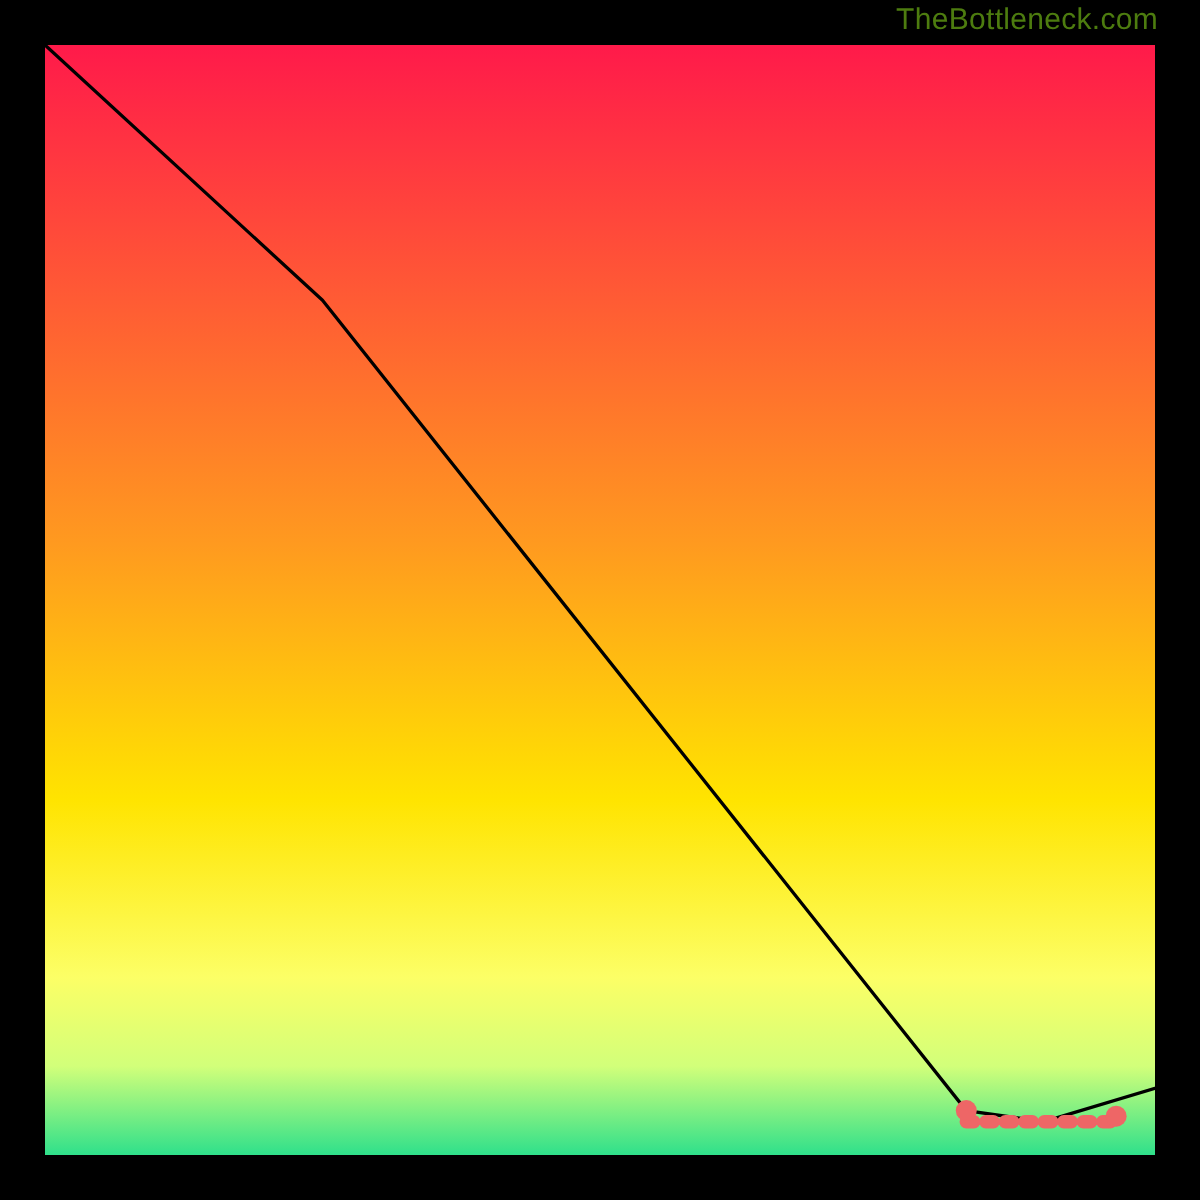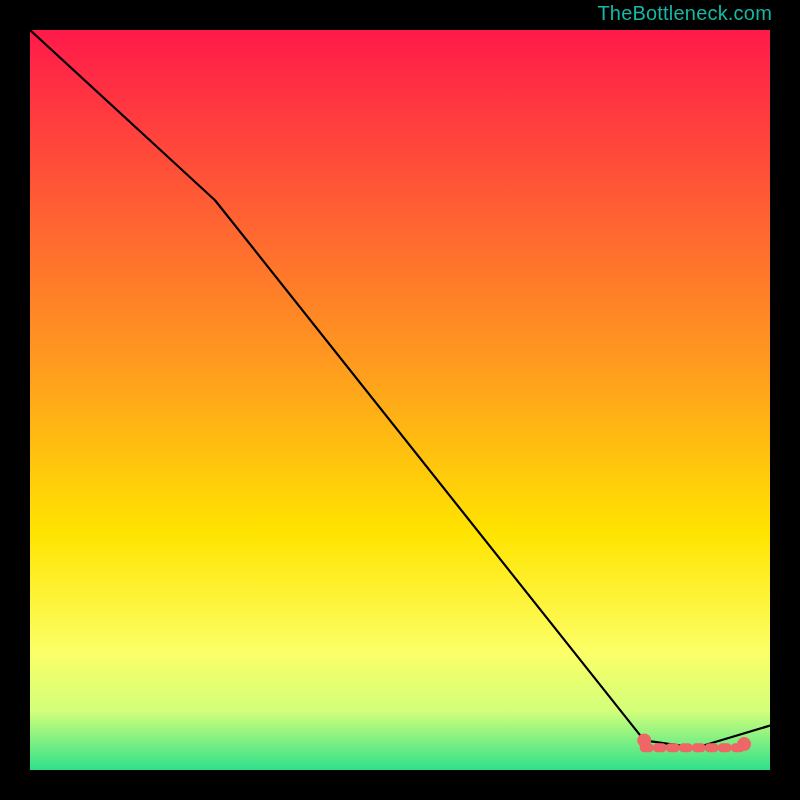--- a/index.html
+++ b/index.html
@@ -13,21 +13,21 @@
   }
   .wrap {
     position: relative;
     width: 800px;
     height: 800px;
   }
   .attrib {
     position: absolute;
     top: 2px;
     right: 28px;
-    color: #14b8a6;
+    color: #4d7c0f;
     font-size: 20px;
     font-weight: 400;
     letter-spacing: 0.2px;
   }
   .plot {
     position: absolute;
     left: 30px;
     top: 30px;
     width: 740px;
     height: 740px;

